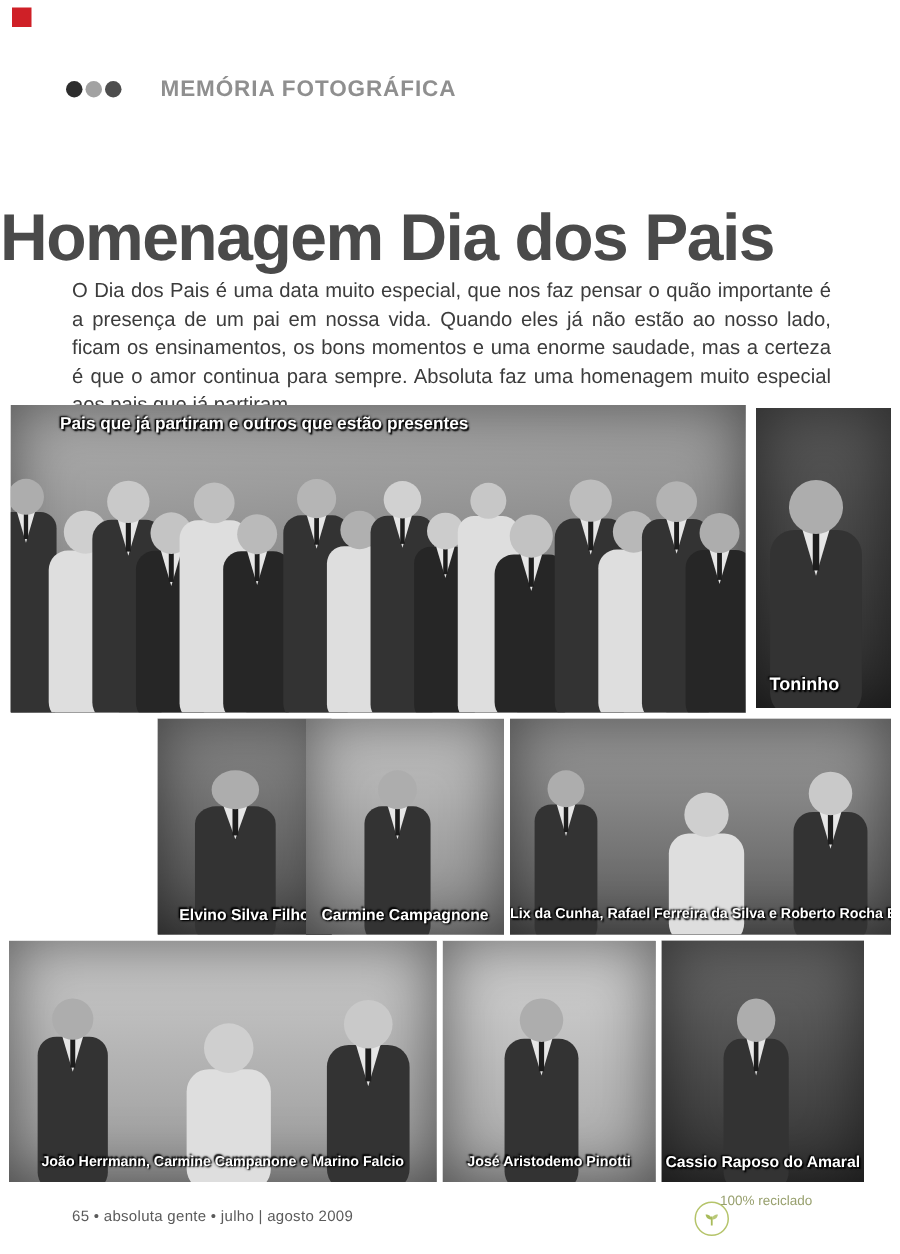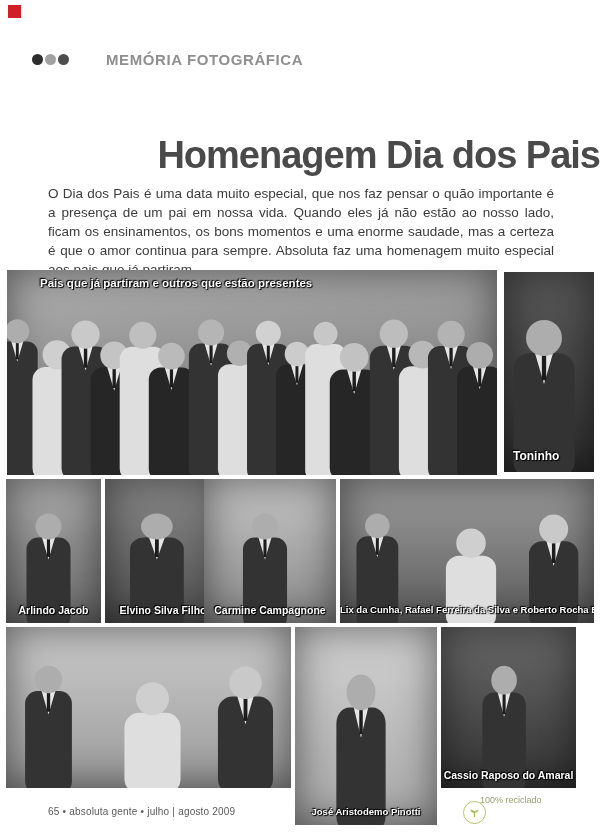--- a/index.html
+++ b/index.html
@@ -4,31 +4,31 @@
 <style>
   html,body{margin:0;padding:0;}
   body{width:600px;height:836px;background:#ffffff;font-family:"Liberation Sans",sans-serif;position:relative;overflow:hidden;}
 
   .page{position:absolute;inset:0;background:#fff;}
 
   
   .red-square{position:absolute;left:8px;top:5px;width:13px;height:13px;background:#cf2027;}
 
   
-  .header{position:absolute;left:32px;top:51px;height:16px;display:flex;align-items:center;gap:11px;}
+  .header{position:absolute;left:44px;top:51px;height:16px;display:flex;align-items:center;}
   .dots{display:flex;align-items:center;gap:2px;}
   .dot{width:11px;height:11px;border-radius:50%;display:inline-block;}
   .dot.d1{background:#2d2d2d;}
   .dot.d2{background:#a2a2a2;}
   .dot.d3{background:#4d4d4d;}
   .section-label{margin-left:26px;font-size:15px;font-weight:bold;color:#8f8f8f;letter-spacing:0.6px;white-space:nowrap;}
 
   
-  .title{position:absolute;left:0;top:134px;width:100%;margin:0;text-align:right;
-         font-size:38px;font-weight:bold;color:#4a4a4a;letter-spacing:-1px;}
+  .title{position:absolute;left:0;top:134px;width:100%;margin:0;text-align:left;
+         font-size:44px;font-weight:bold;color:#4a4a4a;letter-spacing:-1px;}
   .intro{position:absolute;left:48px;top:184px;width:506px;margin:0;
          font-size:13.5px;line-height:19px;color:#3c3c3c;text-align:justify;}
 
   
   .photo{position:absolute;overflow:hidden;background:linear-gradient(175deg,#b3b3b3 0%,#8f8f8f 45%,#6e6e6e 100%);
          box-shadow:inset 0 0 42px rgba(0,0,0,.55);}
   .photo svg{position:absolute;inset:0;width:100%;height:100%;display:block;}
   .cap{position:absolute;color:#fff;font-weight:bold;font-size:10.5px;line-height:12px;
        text-shadow:0 0 2px #000,1px 1px 1px #000,-1px -1px 1px #000;white-space:nowrap;}
   .capTL{top:7px;left:33px;font-size:11.5px;}
@@ -36,21 +36,21 @@
   .capBC{bottom:7px;left:0;width:100%;text-align:center;}
   .cap.small{font-size:9.5px;}
 
   .photo.main   {left:7px;  top:270px;width:490px;height:205px;}
   .photo.toninho{left:504px;top:272px;width:90px; height:200px;background:linear-gradient(180deg,#5a5a5a,#2f2f2f);}
   .photo.r2p1{left:6px;  top:479px;width:95px; height:144px;}
   .photo.r2p2{left:105px;top:479px;width:116px; height:144px;background:linear-gradient(180deg,#8b8b8b,#4f4f4f);}
   .photo.r2p3{left:204px;top:479px;width:132px;height:144px;background:linear-gradient(180deg,#c7c7c7,#8a8a8a);}
   .photo.r2p4{left:340px;top:479px;width:254px;height:144px;background:linear-gradient(180deg,#9d9d9d,#5c5c5c);}
   .photo.r3p1{left:6px;  top:627px;width:285px;height:161px;background:linear-gradient(180deg,#cccccc,#9a9a9a);}
-  .photo.r3p2{left:295px;top:627px;width:142px;height:198px;background:linear-gradient(180deg,#d2d2d2,#a8a8a8);}
+  .photo.r3p2{left:295px;top:627px;width:142px;height:161px;background:linear-gradient(180deg,#d2d2d2,#a8a8a8);}
   .photo.r3p3{left:441px;top:627px;width:135px;height:161px;background:linear-gradient(180deg,#6a6a6a,#333333);}
 
   
   .footer-info{position:absolute;left:48px;top:806px;font-size:10px;color:#5a5a5a;letter-spacing:0.2px;}
   .recycle{position:absolute;left:463px;top:795px;width:90px;height:32px;}
   .recycle-circle{position:absolute;left:0;top:6px;width:23px;height:23px;border:1.5px solid #b5c46a;
                   border-radius:50%;box-sizing:border-box;display:flex;align-items:center;justify-content:center;}
   .recycle-label{position:absolute;left:17px;top:0;font-size:9px;color:#98a06e;white-space:nowrap;}
 </style>
 </head>
@@ -136,29 +136,20 @@
   <div class="photo toninho">
     <svg class="photo-art" viewBox="0 0 90 200" preserveAspectRatio="none">
         <rect x="9.400000000000002" y="81.3" width="61.199999999999996" height="124.7" rx="16.2" fill="#333333"></rect>
         <polygon points="31,81.3 49,81.3 40,111.89999999999999" fill="#e6e6e6"></polygon>
         <rect x="37.84" y="81.3" width="4.32" height="27" fill="#1d1d1d"></rect>
         <circle cx="40" cy="66" r="18" fill="hsl(0,0%,68%)"></circle>
       </svg>
     <span class="cap capBL">Toninho</span>
   </div>
 
-  <div class="photo r2p1">
-    <svg class="photo-art" viewBox="0 0 95 144" preserveAspectRatio="none">
-        <rect x="20.468" y="58.536" width="44.064" height="91.464" rx="11.664000000000001" fill="#333333"></rect>
-        <polygon points="36.019999999999996,58.536 48.980000000000004,58.536 42.5,80.568" fill="#e6e6e6"></polygon>
-        <rect x="40.9448" y="58.536" width="3.1104000000000003" height="19.44" fill="#1d1d1d"></rect>
-        <circle cx="42.5" cy="47.52" r="12.96" fill="hsl(0,0%,68%)"></circle>
-      </svg>
-    <span class="cap capBC">Arlindo Jacob</span>
-  </div>
   <div class="photo r2p2">
     <svg class="photo-art" viewBox="0 0 95 144" preserveAspectRatio="none">
         <rect x="20.468" y="58.536" width="44.064" height="91.464" rx="11.664000000000001" fill="#333333"></rect>
         <polygon points="36.019999999999996,58.536 48.980000000000004,58.536 42.5,80.568" fill="#e6e6e6"></polygon>
         <rect x="40.9448" y="58.536" width="3.1104000000000003" height="19.44" fill="#1d1d1d"></rect>
         <circle cx="42.5" cy="47.52" r="12.96" fill="hsl(0,0%,68%)"></circle>
       </svg>
     <span class="cap capBC">Elvino Silva Filho</span>
   </div>
   <div class="photo r2p3">
@@ -192,20 +183,21 @@
         <polygon points="35.61725,64.10617500000001 49.38275,64.10617500000001 42.5,87.507525" fill="#e6e6e6"></polygon>
         <rect x="40.84814" y="64.10617500000001" width="3.3037199999999998" height="20.648249999999997" fill="#1d1d1d"></rect>
         <circle cx="42.5" cy="52.4055" r="13.7655" fill="hsl(0,0%,68%)"></circle>
         <rect x="118.41838" y="85.78240999999998" width="56.163239999999995" height="81.21759000000002" rx="14.86674" fill="#dedede"></rect>
         <circle cx="146.5" cy="71.74159999999999" r="16.5186" fill="hsl(0,0%,81%)"></circle>
         <rect x="211.93841" y="69.599495" width="55.123180000000005" height="97.400505" rx="14.591430000000003" fill="#333333"></rect>
         <polygon points="231.39365,69.599495 247.60635,69.599495 239.5,97.16108500000001" fill="#e6e6e6"></polygon>
         <rect x="237.554476" y="69.599495" width="3.891048" height="24.319050000000004" fill="#1d1d1d"></rect>
         <circle cx="239.5" cy="55.81870000000001" r="16.2127" fill="hsl(0,0%,79%)"></circle>
       </svg>
+    <span class="cap capBC small">João Herrmann, Carmine Campanone e Marino Falcio</span>
   </div>
   <div class="photo r3p2">
     <svg class="photo-art" viewBox="0 0 142 161" preserveAspectRatio="none">
         <rect x="41.367" y="65.4465" width="49.266000000000005" height="101.5535" rx="13.041000000000002" fill="#333333"></rect>
         <polygon points="58.754999999999995,65.4465 73.245,65.4465 66,90.0795" fill="#e6e6e6"></polygon>
         <rect x="64.2612" y="65.4465" width="3.4776000000000002" height="21.735000000000003" fill="#1d1d1d"></rect>
         <circle cx="66" cy="53.13" r="14.490000000000002" fill="hsl(0,0%,68%)"></circle>
       </svg>
     <span class="cap capBC small">José Aristodemo Pinotti</span>
   </div>

